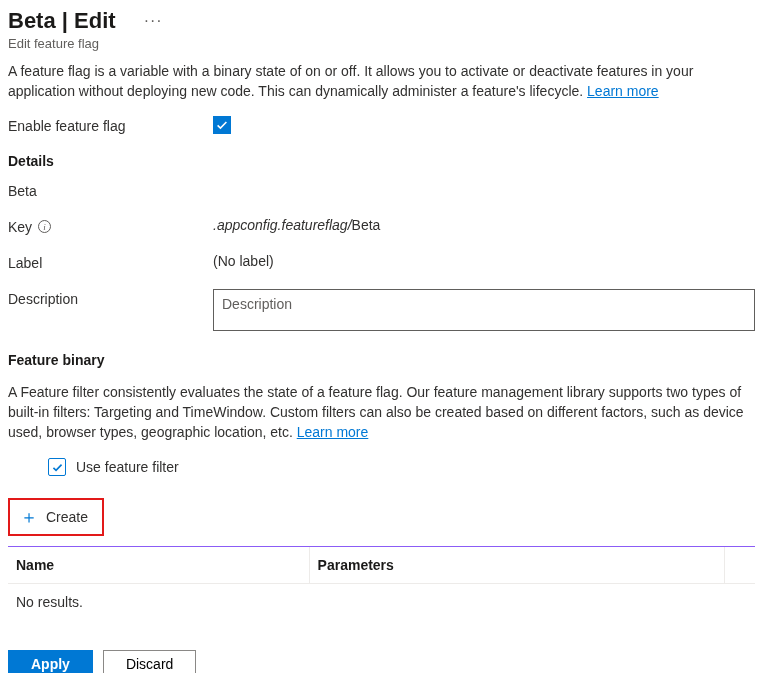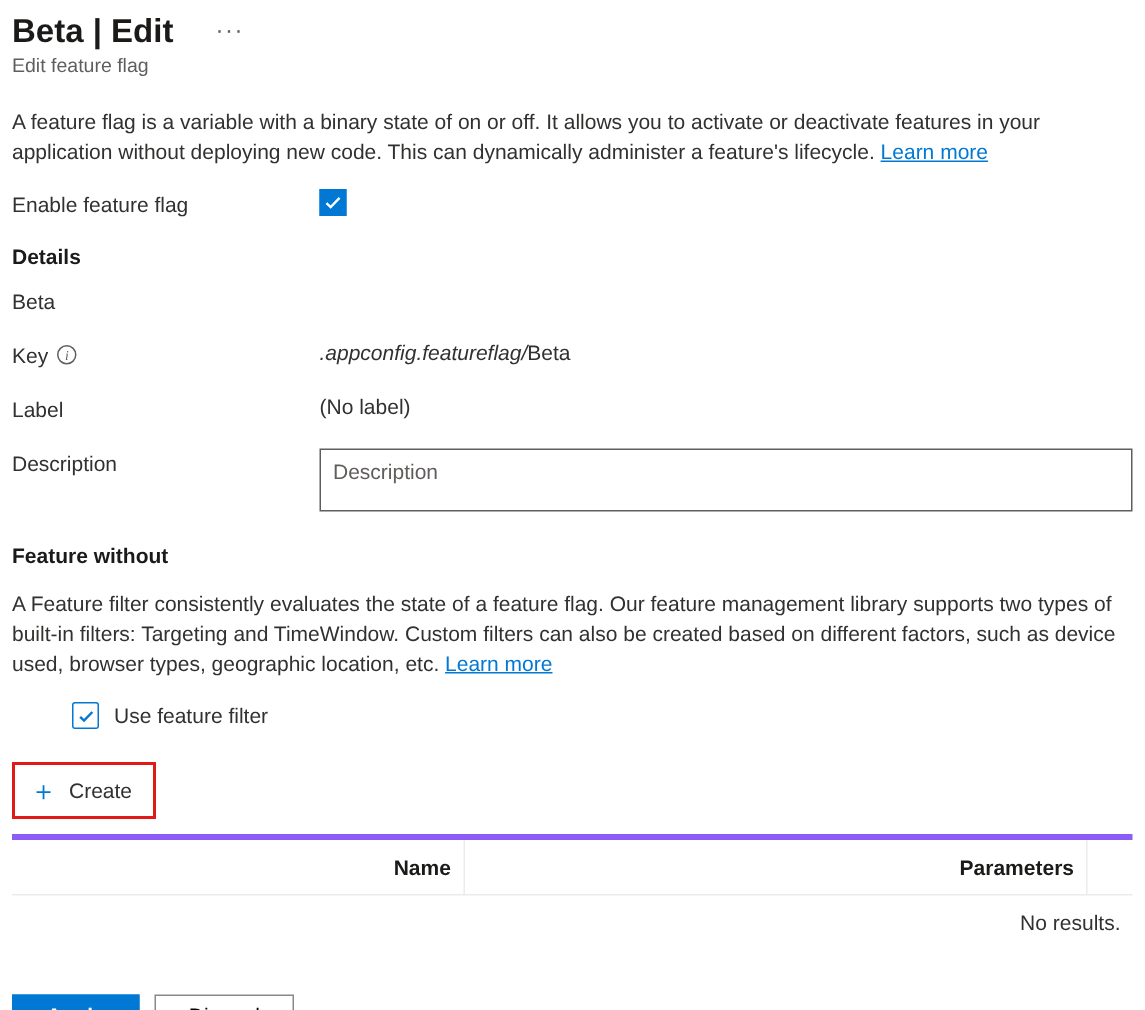--- a/index.html
+++ b/index.html
@@ -7,21 +7,21 @@
       font-family: "Segoe UI", -apple-system, BlinkMacSystemFont, sans-serif;
       font-size: 14px;
       color: #323130;
       padding: 8px;
       width: 763px;
       background: #fff;
     }
     .header-row { display: flex; align-items: center; gap: 28px; }
     .page-title { font-size: 22px; font-weight: 600; color: #1b1a19; }
     .more-icon { color: #605e5c; font-size: 16px; cursor: pointer; letter-spacing: 1px; }
-    .subtitle { color: #605e5c; font-size: 13px; margin-top: 2px; margin-bottom: 20px; }
+    .subtitle { color: #605e5c; font-size: 13px; margin-top: 2px; margin-bottom: 10px; }
     .intro-text { color: #323130; line-height: 1.45; margin-bottom: 14px; }
     .link { color: #0078d4; text-decoration: underline; cursor: pointer; }
     .form-row { display: flex; align-items: flex-start; margin-bottom: 18px; }
     .form-label { width: 205px; color: #323130; display: flex; align-items: center; gap: 6px; padding-top: 2px; }
     .form-value { flex: 1; color: #323130; }
     .italic { font-style: italic; }
     .checkbox {
       width: 18px; height: 18px;
       border: 1px solid #0078d4;
       background: #0078d4;
@@ -61,21 +61,21 @@
     .create-btn {
       border: 2.5px solid #e21919;
       padding: 8px 14px 8px 10px;
       display: inline-flex; align-items: center; gap: 8px;
       cursor: pointer;
       background: #fff;
       font-size: 14px;
       color: #323130;
     }
     .plus-icon { color: #0078d4; font-size: 18px; font-weight: 300; line-height: 1; }
-    .table-wrap { margin-top: 10px; border-top: 4px solid #8b5cf6; text-align: right; }
+    .table-wrap { margin-top: 10px; border-top: 1px solid #8b5cf6; }
     .table-head { display: flex; }
     .th {
       flex: 1; padding: 10px 8px;
       font-weight: 600; color: #1b1a19;
       border-right: 1px solid #edebe9;
       border-bottom: 1px solid #edebe9;
     }
     .th:last-child { border-right: none; flex: 0 0 30px; }
     .th.params { flex: 1.4; }
     .no-results { padding: 10px 8px; color: #323130; }
@@ -140,21 +140,21 @@
   <div class="form-value">(No label)</div>
 </div>
 
 <div class="form-row">
   <div class="form-label">Description</div>
   <div class="form-value">
     <textarea class="desc-input" placeholder="Description" style=""></textarea>
   </div>
 </div>
 
-<div class="section-title">Feature without</div>
+<div class="section-title">Feature binary</div>
 
 <p class="filters-intro">
   <span>A Feature filter consistently evaluates the state of a feature flag. Our feature management library supports two types of built-in filters: Targeting and TimeWindow. Custom filters can also be created based on different factors, such as device used, browser types, geographic location, etc. </span><a class="link">Learn more</a>
 </p>
 
 <div class="use-filter-row">
   <span class="checkbox-outline">
     <svg viewBox="0 0 16 16">
         <path d="M3 8.5 L6.2 11.5 L13 4.5" stroke="#0078d4" stroke-width="2" fill="none"></path>
       </svg>

